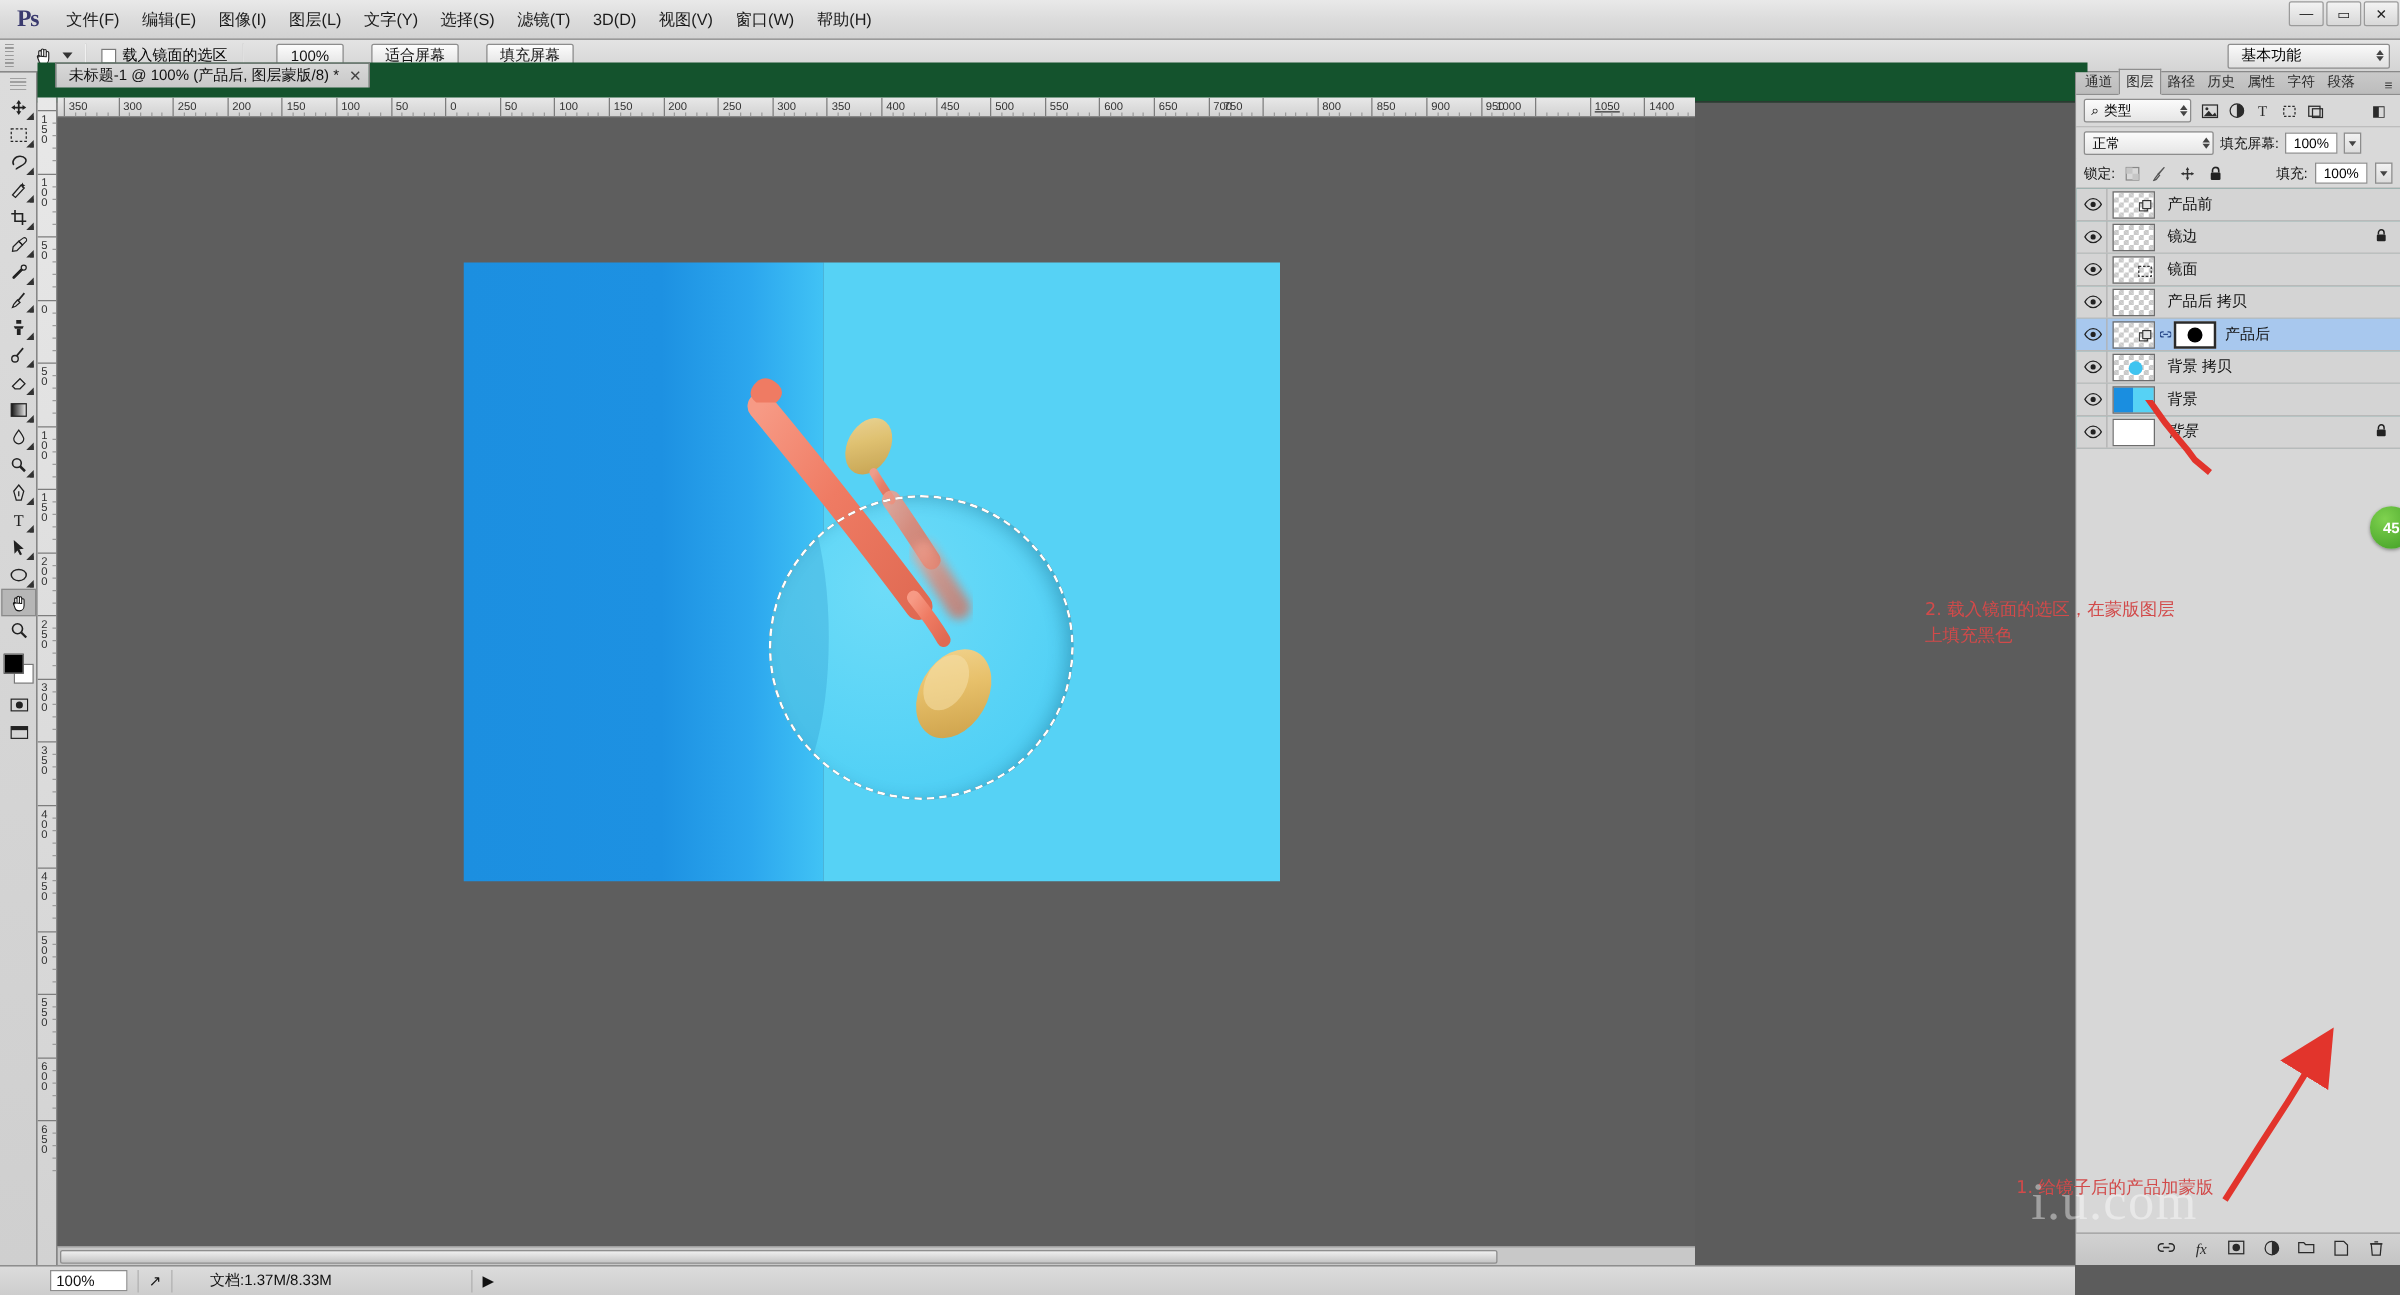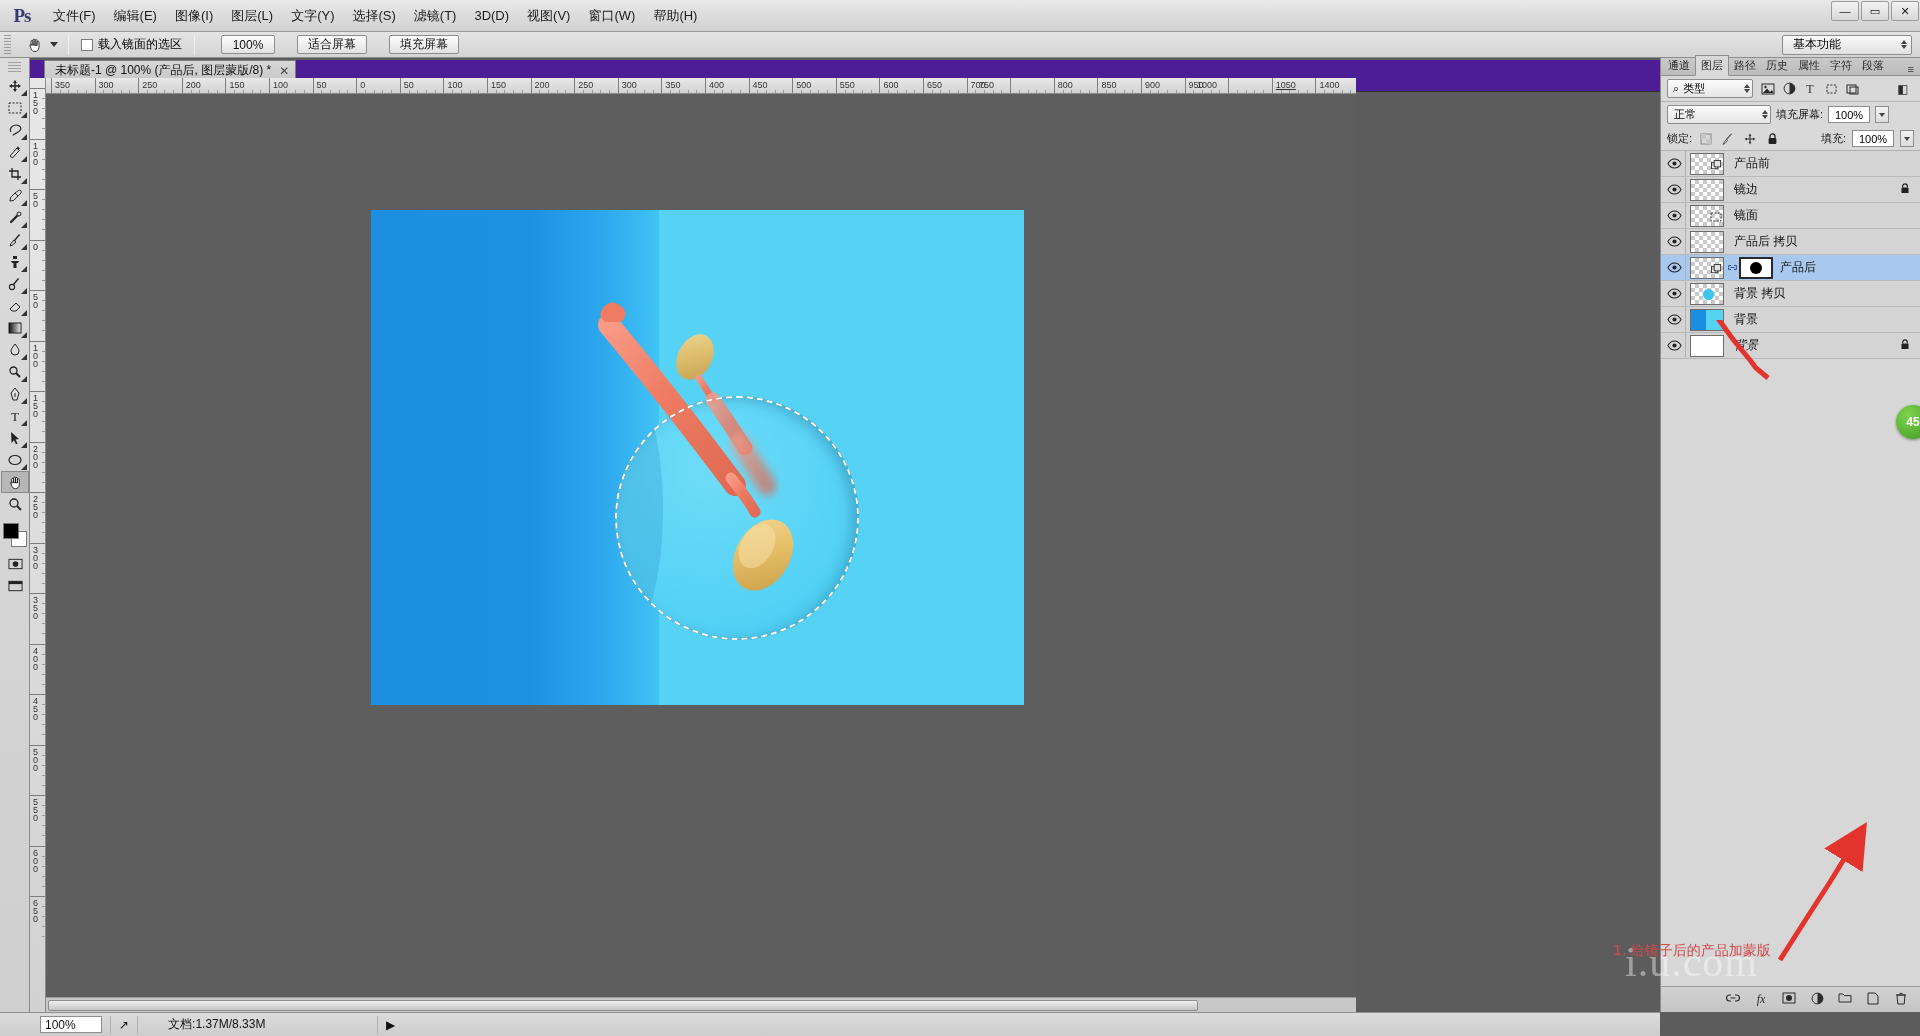--- a/index.html
+++ b/index.html
@@ -72,22 +72,22 @@
     background: linear-gradient(to bottom,#fafafa,#e0e0e0);
     padding: 0 4px 0 10px; min-width: 130px; justify-content: space-between; gap: 8px;
     font-size: 12px;
   }
   .spinner { display:flex; flex-direction:column; gap:1px; }
   .spin-up { width:0;height:0;border-left:3px solid transparent;border-right:3px solid transparent;border-bottom:4px solid #444; }
   .spin-dn { width:0;height:0;border-left:3px solid transparent;border-right:3px solid transparent;border-top:4px solid #444; }
 
   
   .tabstrip {
-    position: absolute; left: 30px; top: 60px; width: 1640px; height: 32px;
-    background: #4c1d95; border-bottom: 1px solid #333;
+    position: absolute; left: 30px; top: 50px; width: 1640px; height: 32px;
+    background: #14532d; border-bottom: 1px solid #333;
   }
   .doctab {
     position:absolute; left: 14px; top: 0; height: 20px;
     background: linear-gradient(to bottom,#d8d8d8,#c8c8c8);
     border: 1px solid #7e7e7e; border-bottom: none;
     display:flex; align-items:center; gap: 8px; padding: 0 6px 0 10px;
     font-size: 12px; color: #111;
   }
   .tab-close { font-size: 12px; color: #444; line-height: 1; }
 
@@ -1093,20 +1093,22 @@
       </div>
       <div class="pf-ico">
         <svg width="12" height="13" viewBox="0 0 12 13">
             <path d="M2 3h8l-.8 9H2.8z" fill="none" stroke="#2a2a2a"></path>
             <path d="M1 3h10M4.5 1.4h3" stroke="#2a2a2a"></path>
           </svg>
       </div>
     </div>
   </div>
 
+  <div class="anno" style="left:1540px; top:478px;">2. 载入镜面的选区，在蒙版图层
+上填充黑色</div>
   <div class="anno" style="left:1613px; top:940px;">1. 给镜子后的产品加蒙版</div>
 
   <svg style="position:absolute;left:1600px;top:320px;width:320px;height:700px;pointer-events:none;">
     <defs>
       <marker id="ah" markerWidth="9" markerHeight="9" refX="1" refY="4.5" orient="auto">
         <path d="M0,0 L9,4.5 L0,9 z" fill="#e2342c"></path>
       </marker>
     </defs>
     <path d="M176 148 L 164 138 L 158 130 L 148 118 L 140 108 L 120 80 L 100 48 L 85 22" stroke="#e2342c" stroke-width="5" fill="none" marker-end="url(#ah)" transform="translate(-8,-90) scale(1)"></path>
     <path d="M180 660 L 208 616 L 230 582 L 246 556" stroke="#e2342c" stroke-width="5" fill="none" marker-end="url(#ah)" transform="translate(0,-20)"></path>

